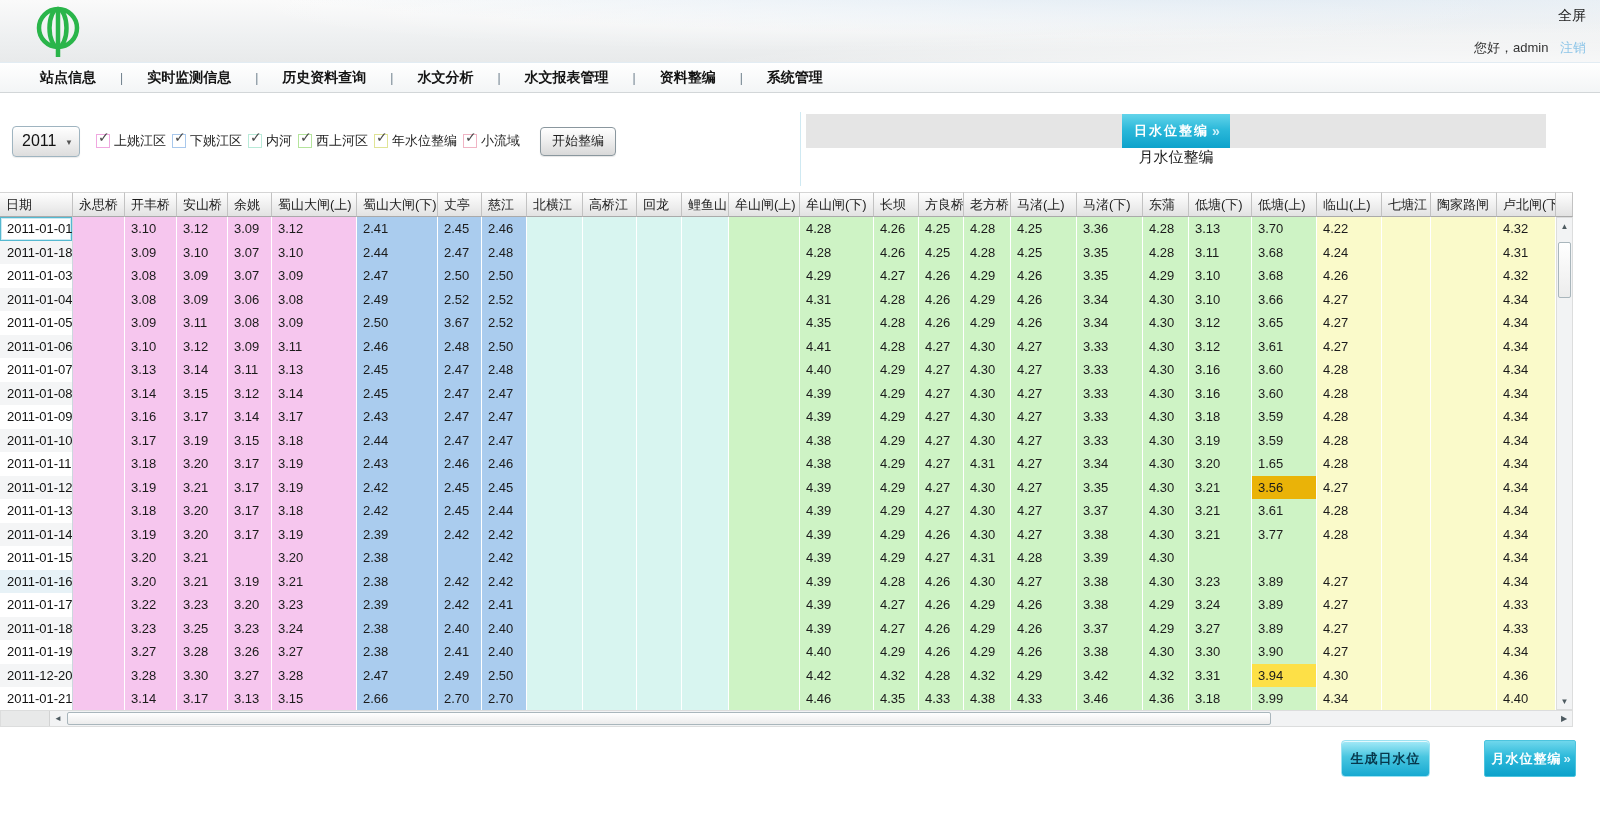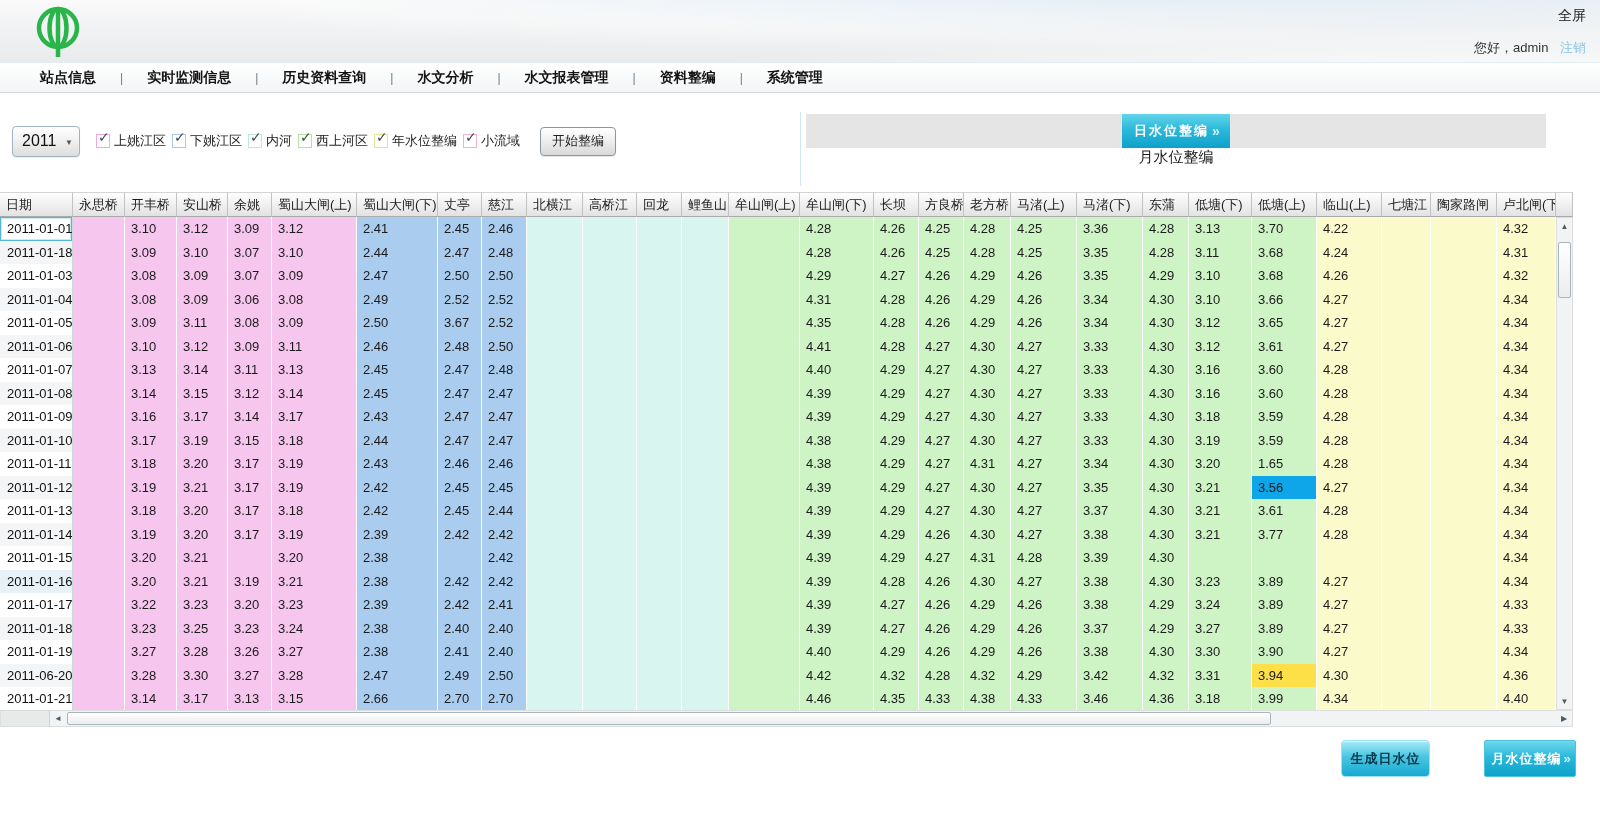--- a/index.html
+++ b/index.html
@@ -606,21 +606,21 @@
               <td class="vc" style="background:#d8f5f0"></td>
               <td class="vc" style="background:#cef3c5"></td>
               <td class="vc" style="background:#cef3c5">4.39</td>
               <td class="vc" style="background:#cef3c5">4.29</td>
               <td class="vc" style="background:#cef3c5">4.27</td>
               <td class="vc" style="background:#cef3c5">4.30</td>
               <td class="vc" style="background:#cef3c5">4.27</td>
               <td class="vc" style="background:#cef3c5">3.35</td>
               <td class="vc" style="background:#cef3c5">4.30</td>
               <td class="vc" style="background:#cef3c5">3.21</td>
-              <td class="vc" style="background:#0ea5e9">3.56</td>
+              <td class="vc" style="background:#eab308">3.56</td>
               <td class="vc" style="background:#fafaca">4.27</td>
               <td class="vc" style="background:#fafaca"></td>
               <td class="vc" style="background:#fafaca"></td>
               <td class="vc" style="background:#fafaca">4.34</td>
             </tr>
             <tr>
               <td class="dc">2011-01-13</td>
               <td class="vc" style="background:#f6c6ee"></td>
               <td class="vc" style="background:#f6c6ee">3.18</td>
               <td class="vc" style="background:#f6c6ee">3.20</td>
@@ -816,21 +816,21 @@
               <td class="vc" style="background:#cef3c5">3.38</td>
               <td class="vc" style="background:#cef3c5">4.30</td>
               <td class="vc" style="background:#cef3c5">3.30</td>
               <td class="vc" style="background:#cef3c5">3.90</td>
               <td class="vc" style="background:#fafaca">4.27</td>
               <td class="vc" style="background:#fafaca"></td>
               <td class="vc" style="background:#fafaca"></td>
               <td class="vc" style="background:#fafaca">4.34</td>
             </tr>
             <tr>
-              <td class="dc alt">2011-06-20</td>
+              <td class="dc alt">2011-12-20</td>
               <td class="vc" style="background:#f6c6ee"></td>
               <td class="vc" style="background:#f6c6ee">3.28</td>
               <td class="vc" style="background:#f6c6ee">3.30</td>
               <td class="vc" style="background:#f6c6ee">3.27</td>
               <td class="vc" style="background:#f6c6ee">3.28</td>
               <td class="vc" style="background:#aaccee">2.47</td>
               <td class="vc" style="background:#aaccee">2.49</td>
               <td class="vc" style="background:#aaccee">2.50</td>
               <td class="vc" style="background:#d8f5f0"></td>
               <td class="vc" style="background:#d8f5f0"></td>

